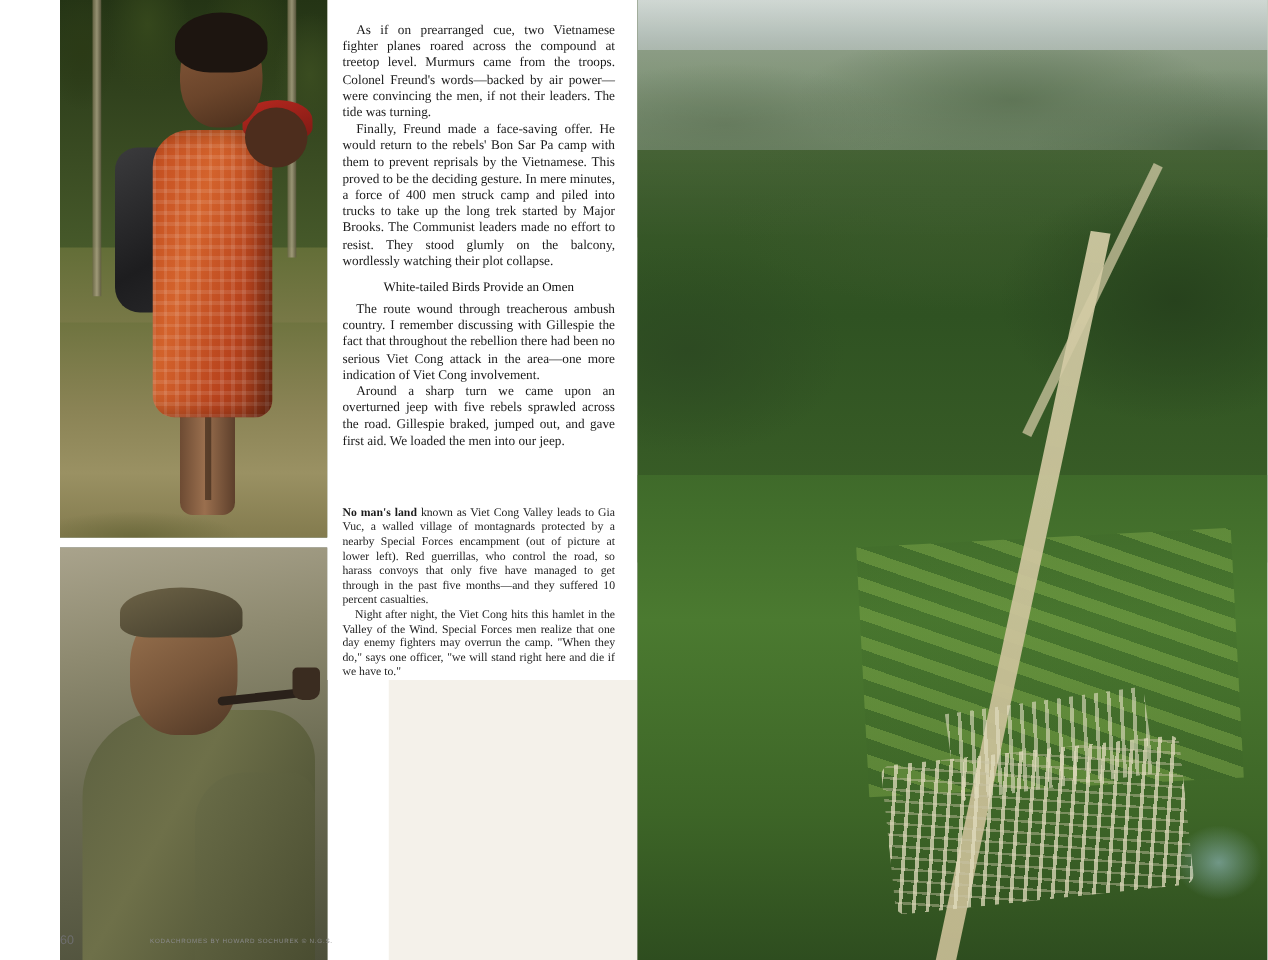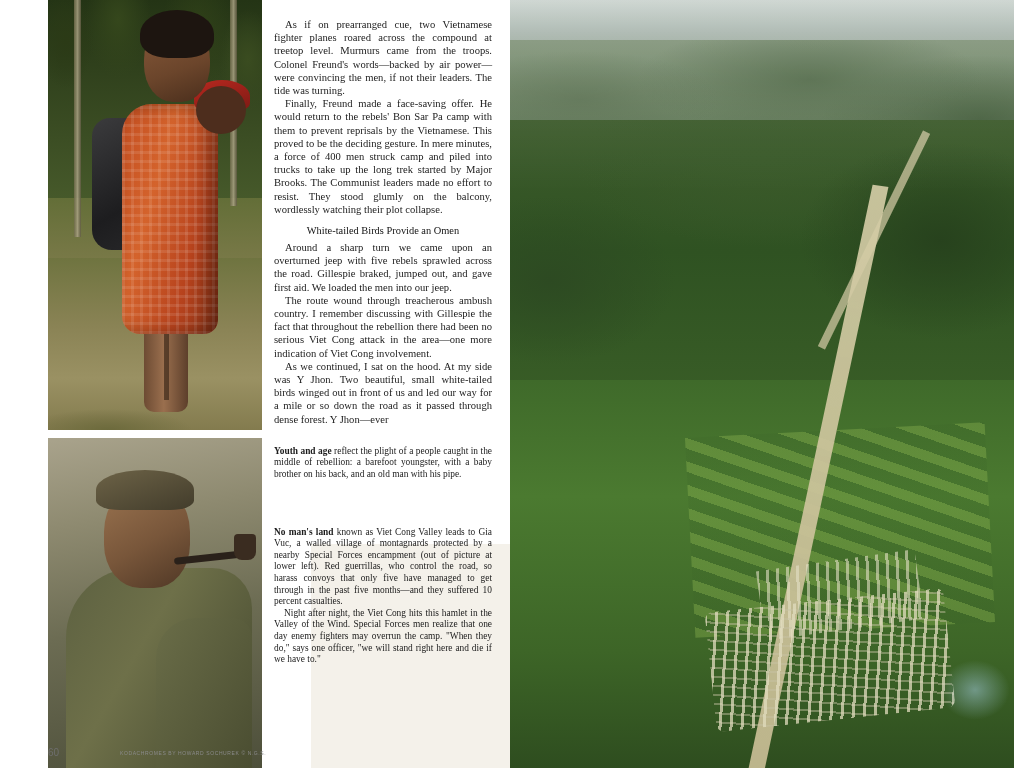--- a/index.html
+++ b/index.html
@@ -319,28 +319,24 @@
   <div class="text-col">
 
     <div class="body-text">
       <p class="first">As if on prearranged cue, two Vietnamese fighter planes roared across the compound at treetop level. Murmurs came from the troops. Colonel Freund's words—backed by air power—were convincing the men, if not their leaders. The tide was turning.</p>
       <p>Finally, Freund made a face-saving offer. He would return to the rebels' Bon Sar Pa camp with them to prevent reprisals by the Vietnamese. This proved to be the deciding gesture. In mere minutes, a force of 400 men struck camp and piled into trucks to take up the long trek started by Major Brooks. The Communist leaders made no effort to resist. They stood glumly on the balcony, wordlessly watching their plot collapse.</p>
     </div>
 
     <div class="subhead">White-tailed Birds Provide an Omen</div>
 
     <div class="body-text">
+      <p>The route wound through treacherous ambush country. I remember discussing with Gillespie the fact that throughout the rebellion there had been no serious Viet Cong attack in the area—one more indication of Viet Cong involvement.</p>
       <p>Around a sharp turn we came upon an overturned jeep with five rebels sprawled across the road. Gillespie braked, jumped out, and gave first aid. We loaded the men into our jeep.</p>
-      <p>The route wound through treacherous ambush country. I remember discussing with Gillespie the fact that throughout the rebellion there had been no serious Viet Cong attack in the area—one more indication of Viet Cong involvement.</p>
-      <p>As we continued, I sat on the hood. At my side was Y Jhon. Two beautiful, small white-tailed birds winged out in front of us and led our way for a mile or so down the road as it passed through dense forest. Y Jhon—ever</p>
-    </div>
-
-    <div class="caption-block">
-      <p><span class="lead">Youth and age</span><span> reflect the plight of a people caught in the middle of rebellion: a barefoot youngster, with a baby brother on his back, and an old man with his pipe.</span></p>
-    </div>
+    </div>
+
 
     <div class="caption-gap"></div>
 
     <div class="caption-block">
       <p><span class="lead">No man's land</span><span> known as Viet Cong Valley leads to Gia Vuc, a walled village of montagnards protected by a nearby Special Forces encampment (out of picture at lower left). Red guerrillas, who control the road, so harass convoys that only five have managed to get through in the past five months—and they suffered 10 percent casualties.</span></p>
       <p>Night after night, the Viet Cong hits this hamlet in the Valley of the Wind. Special Forces men realize that one day enemy fighters may overrun the camp. "When they do," says one officer, "we will stand right here and die if we have to."</p>
     </div>
   </div>
 
   <div class="right-photo">

